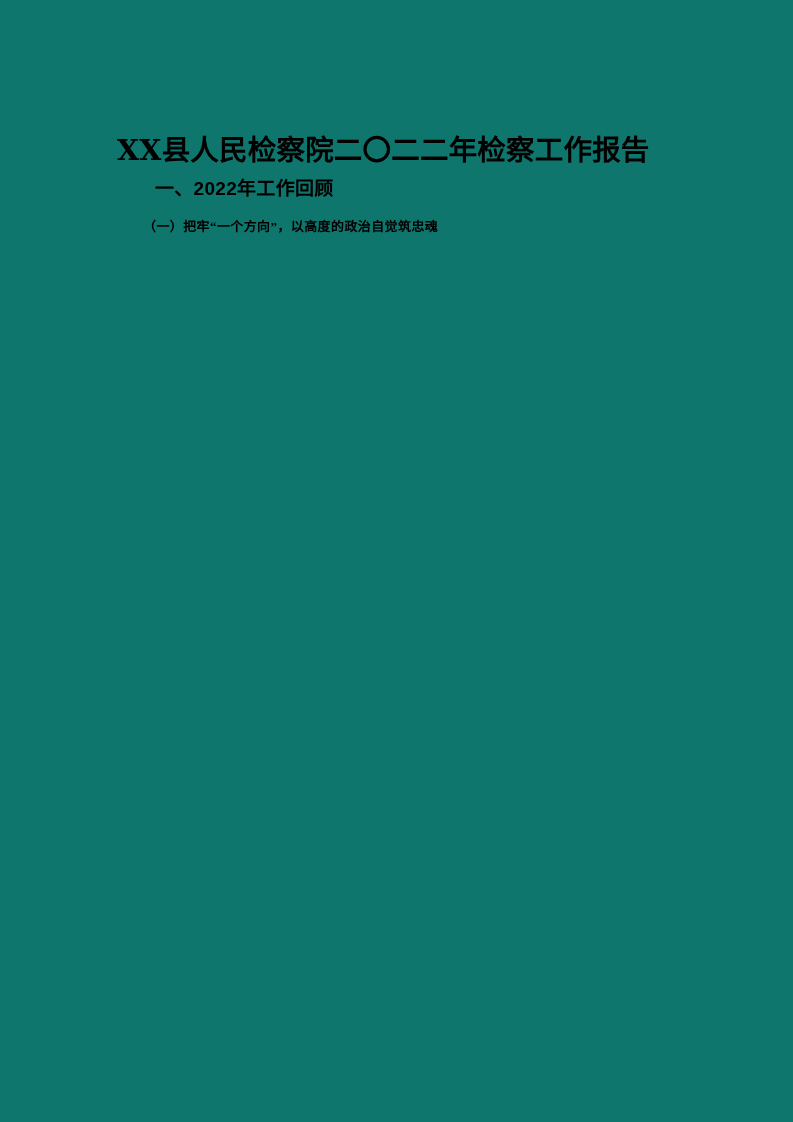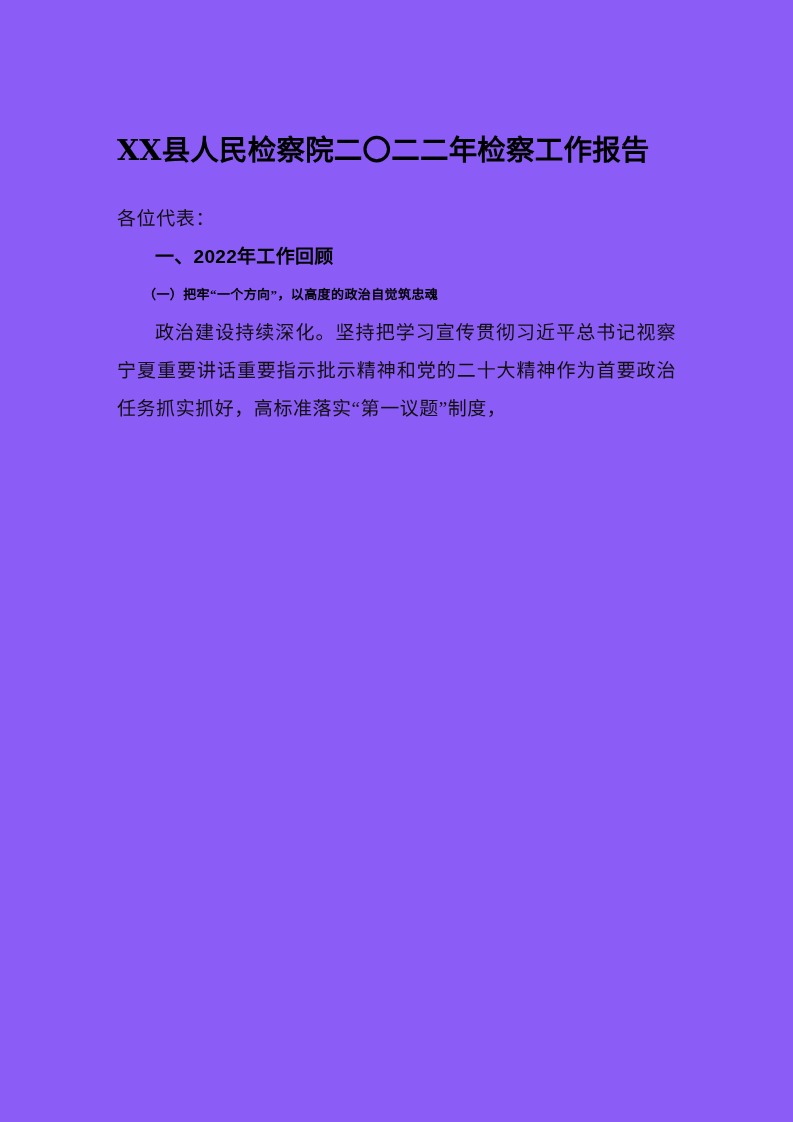--- a/index.html
+++ b/index.html
@@ -6,21 +6,21 @@
   html, body {
     margin: 0;
     padding: 0;
     background: #ffffff;
   }
 
   .page {
     position: relative;
     width: 793px;
     height: 1122px;
-    background: #8b5cf6;
+    background: #0f766e;
     margin: 0 auto;
     overflow: hidden;
     box-sizing: border-box;
   }
 
   .content {
     position: absolute;
     left: 117px;
     top: 0;
     width: 559px;
@@ -102,22 +102,20 @@
 </style>
 </head>
 <body>
 
 <div class="page">
   <div class="content">
 
     <h1 class="doc-title">XX县人民检察院二〇二二年检察工作报告</h1>
 
 
-    <p class="salutation">各位代表：</p>
 
     <div id="body-container">
         <p class="heading-1">一、2022年工作回顾</p>
         <p class="heading-2">（一）把牢“一个方向”，以高度的政治自觉筑忠魂</p>
-        <p class="body-para">政治建设持续深化。坚持把学习宣传贯彻习近平总书记视察宁夏重要讲话重要指示批示精神和党的二十大精神作为首要政治任务抓实抓好，高标准落实“第一议题”制度，</p>
       </div>
 
   </div>
 </div>
 
 </body></html>

